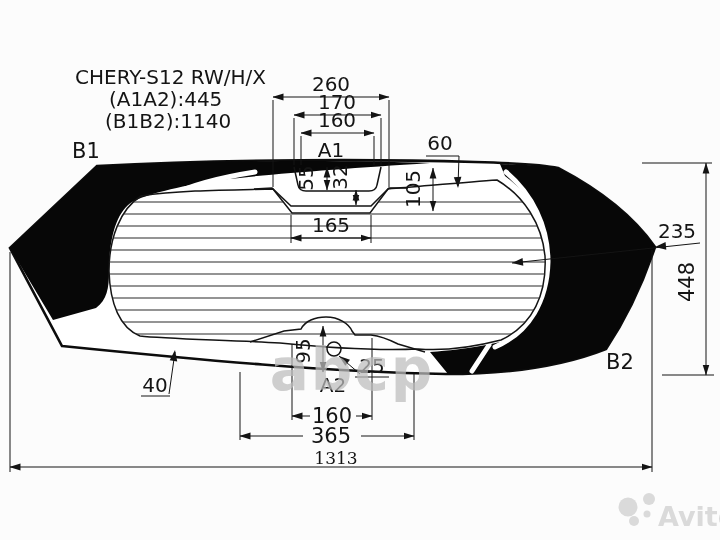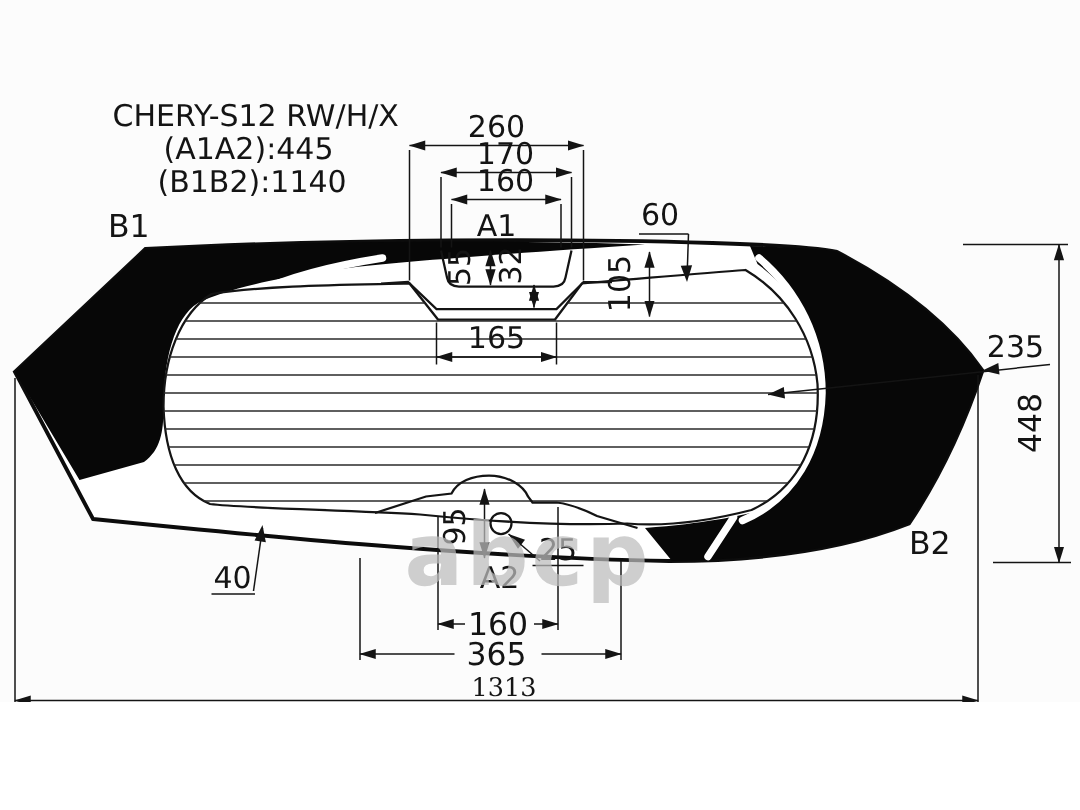--- a/index.html
+++ b/index.html
@@ -1,17 +1,17 @@
 <!DOCTYPE html>
 <html><head>
 <meta charset="utf-8">
 <style>
   html,body{margin:0;padding:0;background:#ffffff;}
   .stage{
-    position:relative;width:720px;height:468px;background:#fcfcfc;overflow:hidden;
+    position:relative;width:720px;height:540px;background:#fcfcfc;overflow:hidden;
     font-family:"DejaVu Sans","Liberation Sans",sans-serif;
   }
   svg{position:absolute;left:0;top:0;}
   svg text{fill:#141414;font-family:"DejaVu Sans","Liberation Sans",sans-serif;}
   .dim-t{font-size:20px;}
   .dim-big{font-size:21px;}
   .hdr{font-size:20px;}
   .serif-dim{font-size:17px;font-family:"DejaVu Serif","Liberation Serif",serif;}
   .wm-center{font-size:58px;font-weight:bold;letter-spacing:2px;fill:#bdbdbd;opacity:0.72;}
   .wm-brand{font-size:27px;font-weight:bold;fill:#dadada;}

